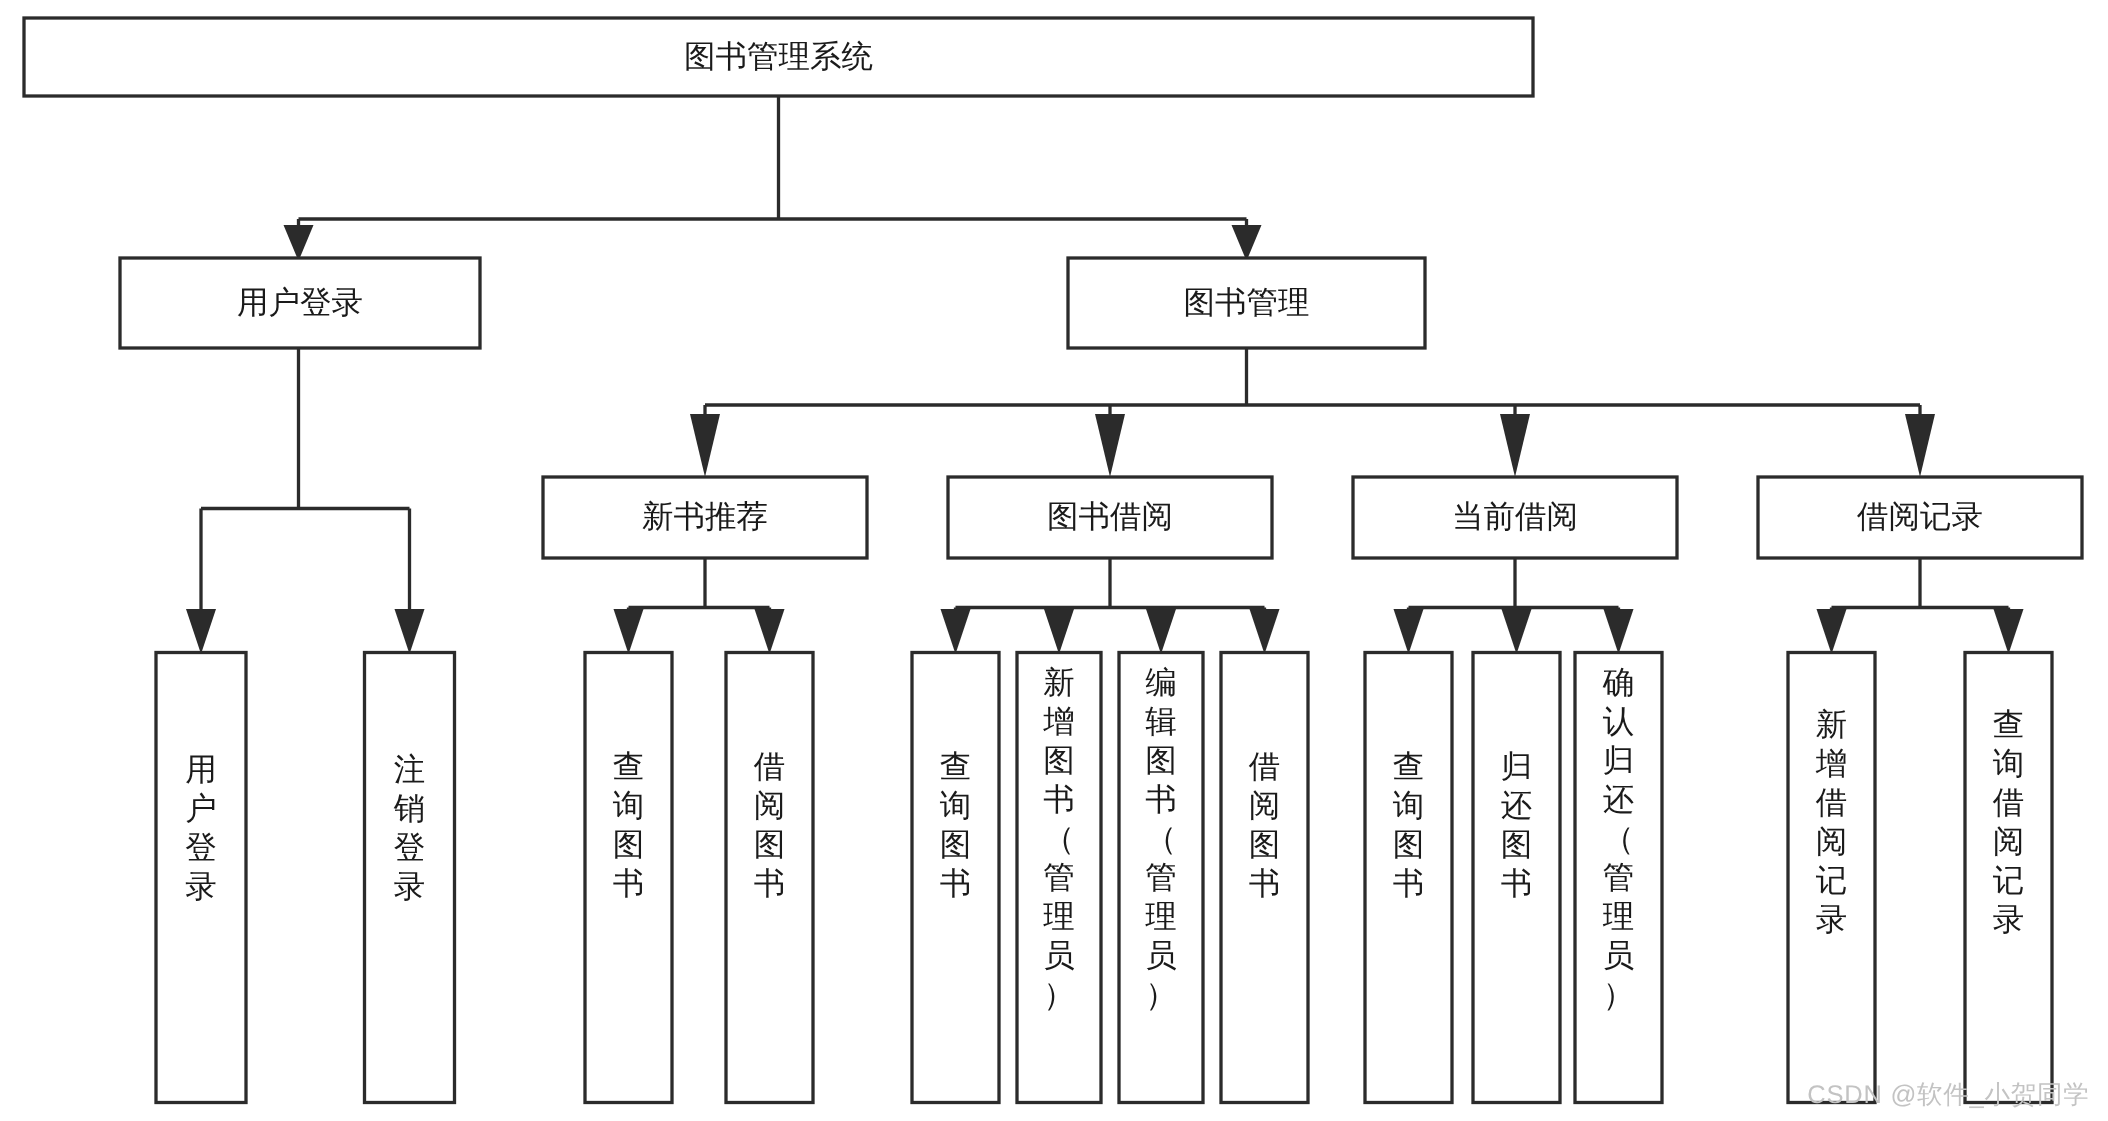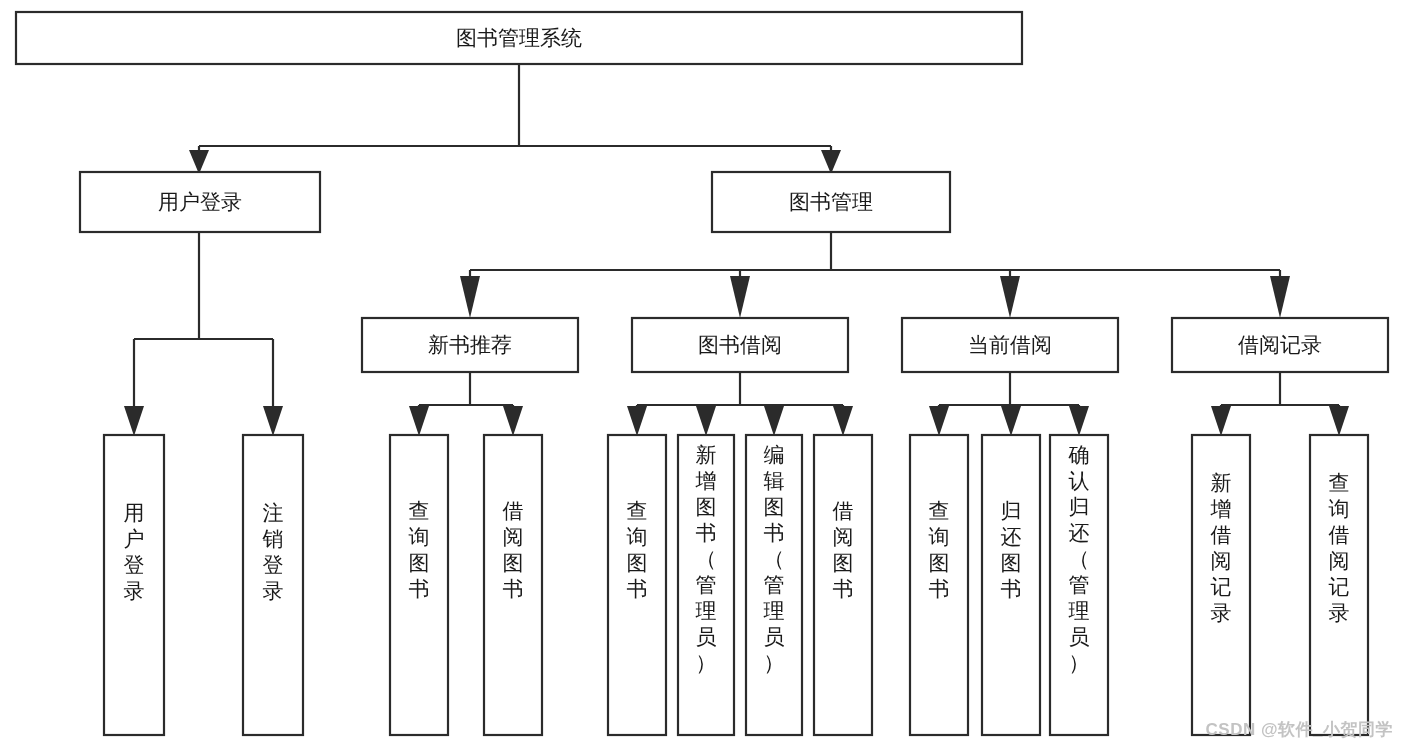--- a/index.html
+++ b/index.html
@@ -56,21 +56,20 @@
   .watermark {
     position: absolute;
     right: 12px;
     bottom: 6px;
     font-family: "Liberation Sans", "DejaVu Sans", sans-serif;
     font-size: 17px;
     color: #c3c3c3;
     letter-spacing: 0.5px;
     white-space: nowrap;
     user-select: none;
-    font-weight: bold;
   }
 </style>
 </head>
 <body>
 
 <div id="diagram-root">
 
   <svg id="flow" viewBox="0 0 1405 747" xmlns="http://www.w3.org/2000/svg">
 
     <g id="connector-layer">

